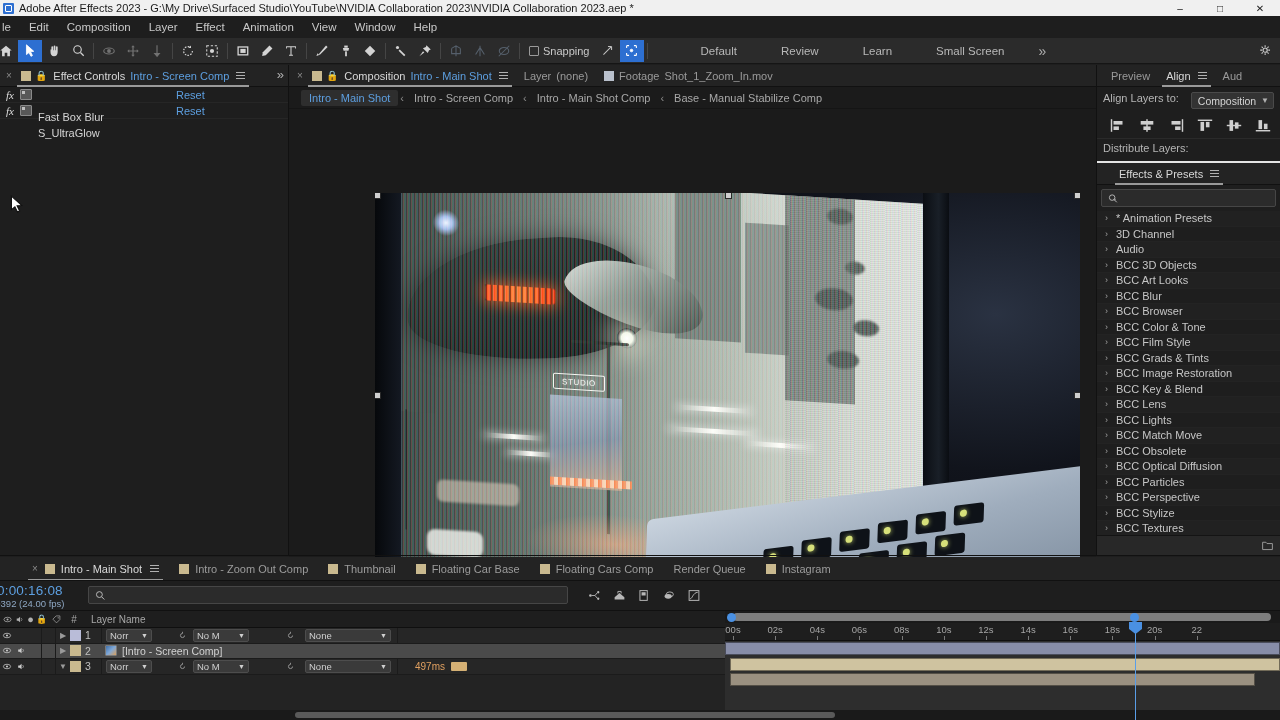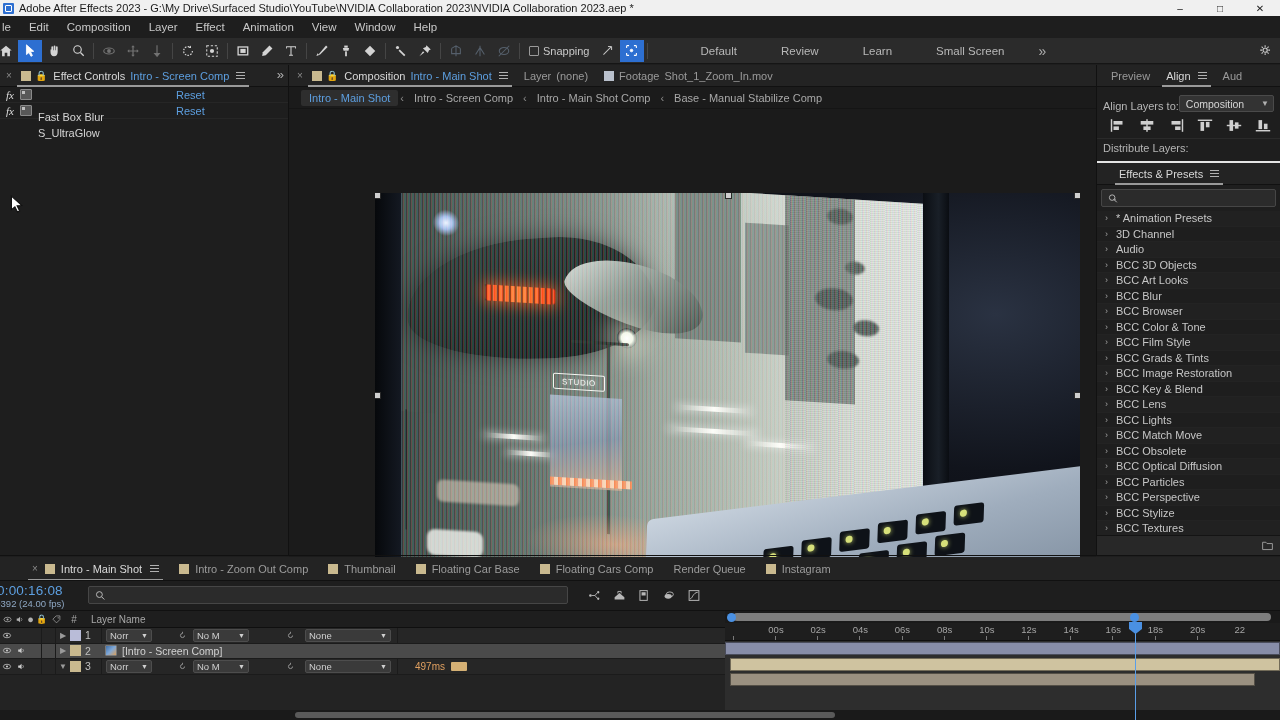--- a/index.html
+++ b/index.html
@@ -310,21 +310,21 @@
     height: 17px; min-width: 72px; background: #2b2b2b; border: 1px solid #3e3e3e;
     display: flex; align-items: center; justify-content: center; color: #ccc; font-size: 10.5px;
     border-radius: 1px;
   }
   .cbb-sep { width: 1px; height: 14px; background: #444; margin: 0 3px; }
 
   
   #rightCol { top: 65px; left: 1097px; width: 183px; height: 490px; background: #1e1e1e; }
   .align-body { padding: 5px 0 0 0; }
   .align-row {
-    display: flex; align-items: flex-end; gap: 0; padding: 0 6px; height: 20px; font-size: 11px;
+    display: flex; align-items: flex-start; gap: 12px; padding: 0 6px; height: 20px; font-size: 11px;
   }
   .align-label { color: #b5b5b5; white-space: nowrap; }
   .align-select {
     flex: 1; height: 17px; background: #333; border: 1px solid #4a4a4a;
     display: flex; align-items: center; padding: 0 4px 0 6px; color: #d4d4d4; font-size: 10.5px;
     border-radius: 2px;
   }
   .align-btns {
     display: flex; align-items: center; gap: 0px; padding: 4px 2px 4px 6px; height: 26px;
   }
@@ -435,21 +435,21 @@
     position: absolute; left: 4px; top: 2px; height: 8px; background: #7d7d7d; border-radius: 4px;
   }
   .scroll-cap {
     position: absolute; width: 9px; height: 9px; border-radius: 50%; background: #4a90e2; top: 1.5px;
   }
   .ruler-ticks {
     position: absolute; left: 0; top: 12px; width: 555px; height: 18px;
     background: #1e1e1e; border-bottom: 1px solid #0f0f0f;
   }
   .tick-lbl {
-    position: absolute; top: 1px; font-size: 9.5px; color: #a5a5a5; transform: translateX(-50%); margin-left: 43px;
+    position: absolute; top: 1px; font-size: 9.5px; color: #a5a5a5; transform: translateX(-50%);
   }
   .tick-mark { position: absolute; top: 13px; width: 1px; height: 4px; background: #7a7a7a; }
   .track-area { position: absolute; left: 0; top: 30px; width: 555px; height: 82px; background: #2d2d2d; }
   .lyr-bar { position: absolute; height: 13px; border: 1px solid rgba(0,0,0,.45); }
   .playhead {
     position: absolute; top: 12px; width: 1px; height: 100px; background: #5a9ee8; z-index: 6;
   }
   .playhead-knob {
     position: absolute; top: -1px; left: -6px; width: 13px; height: 12px; background: #4a90e2;
     clip-path: polygon(0 0, 100% 0, 100% 58%, 50% 100%, 0 58%);

